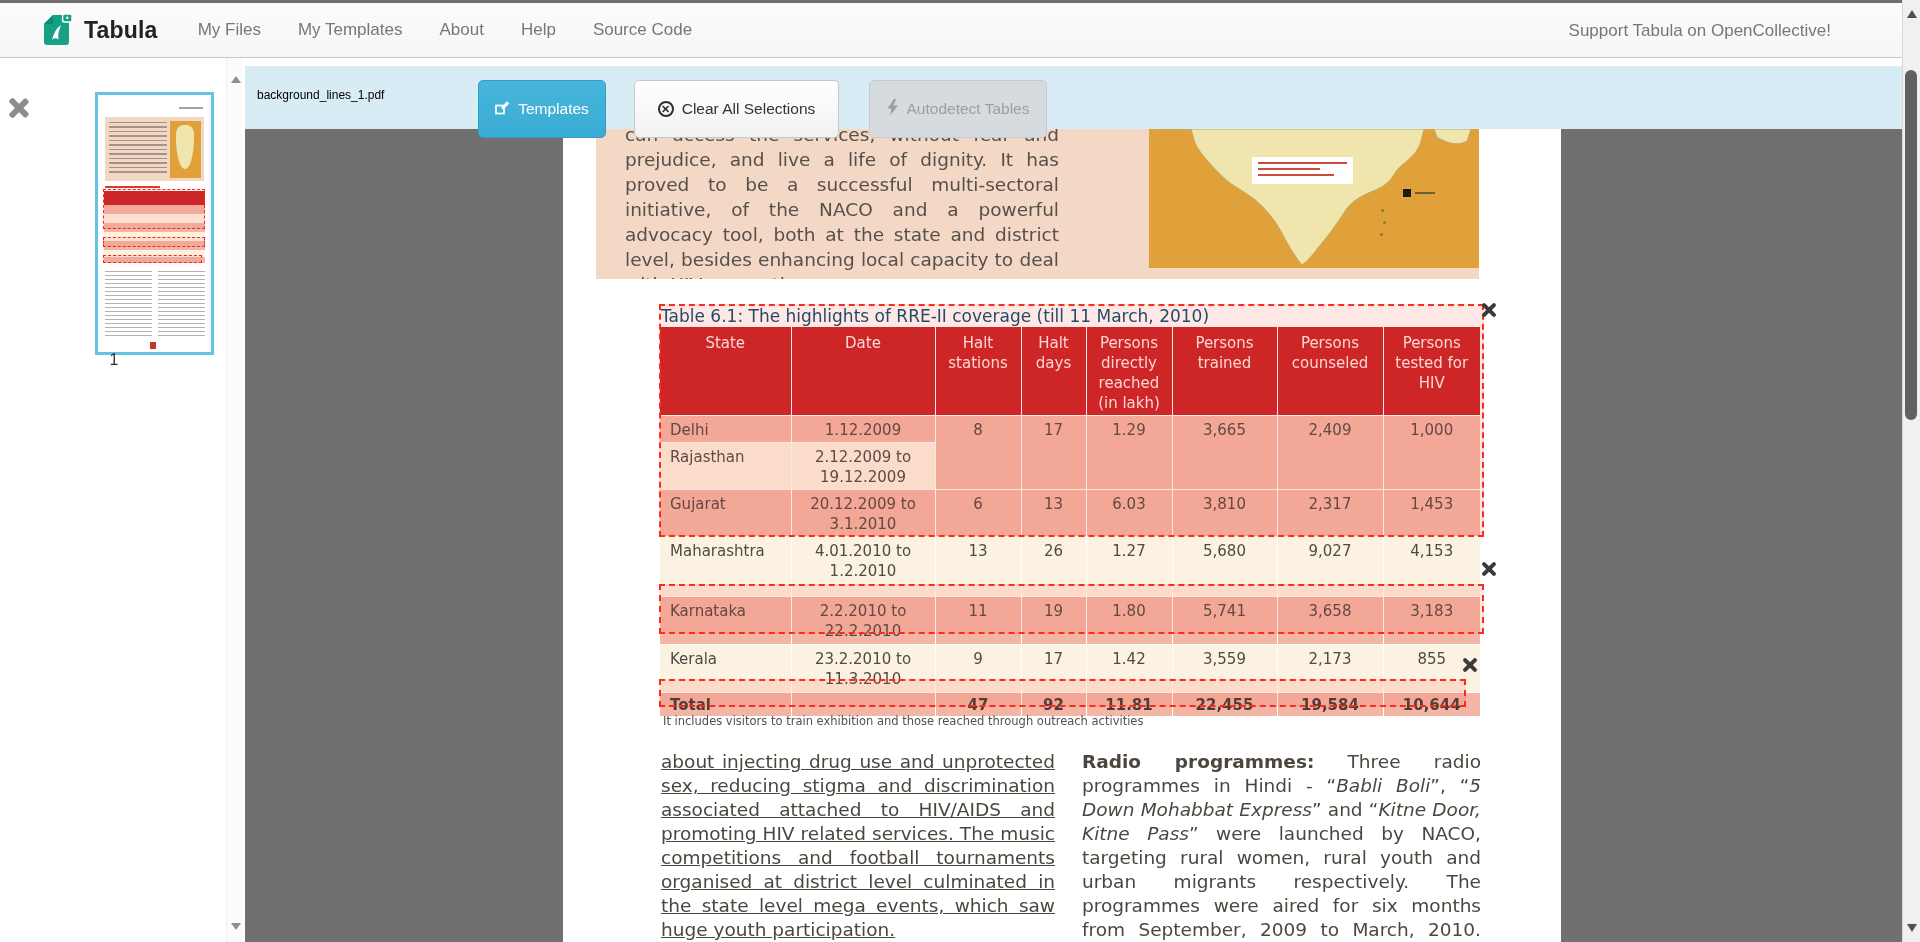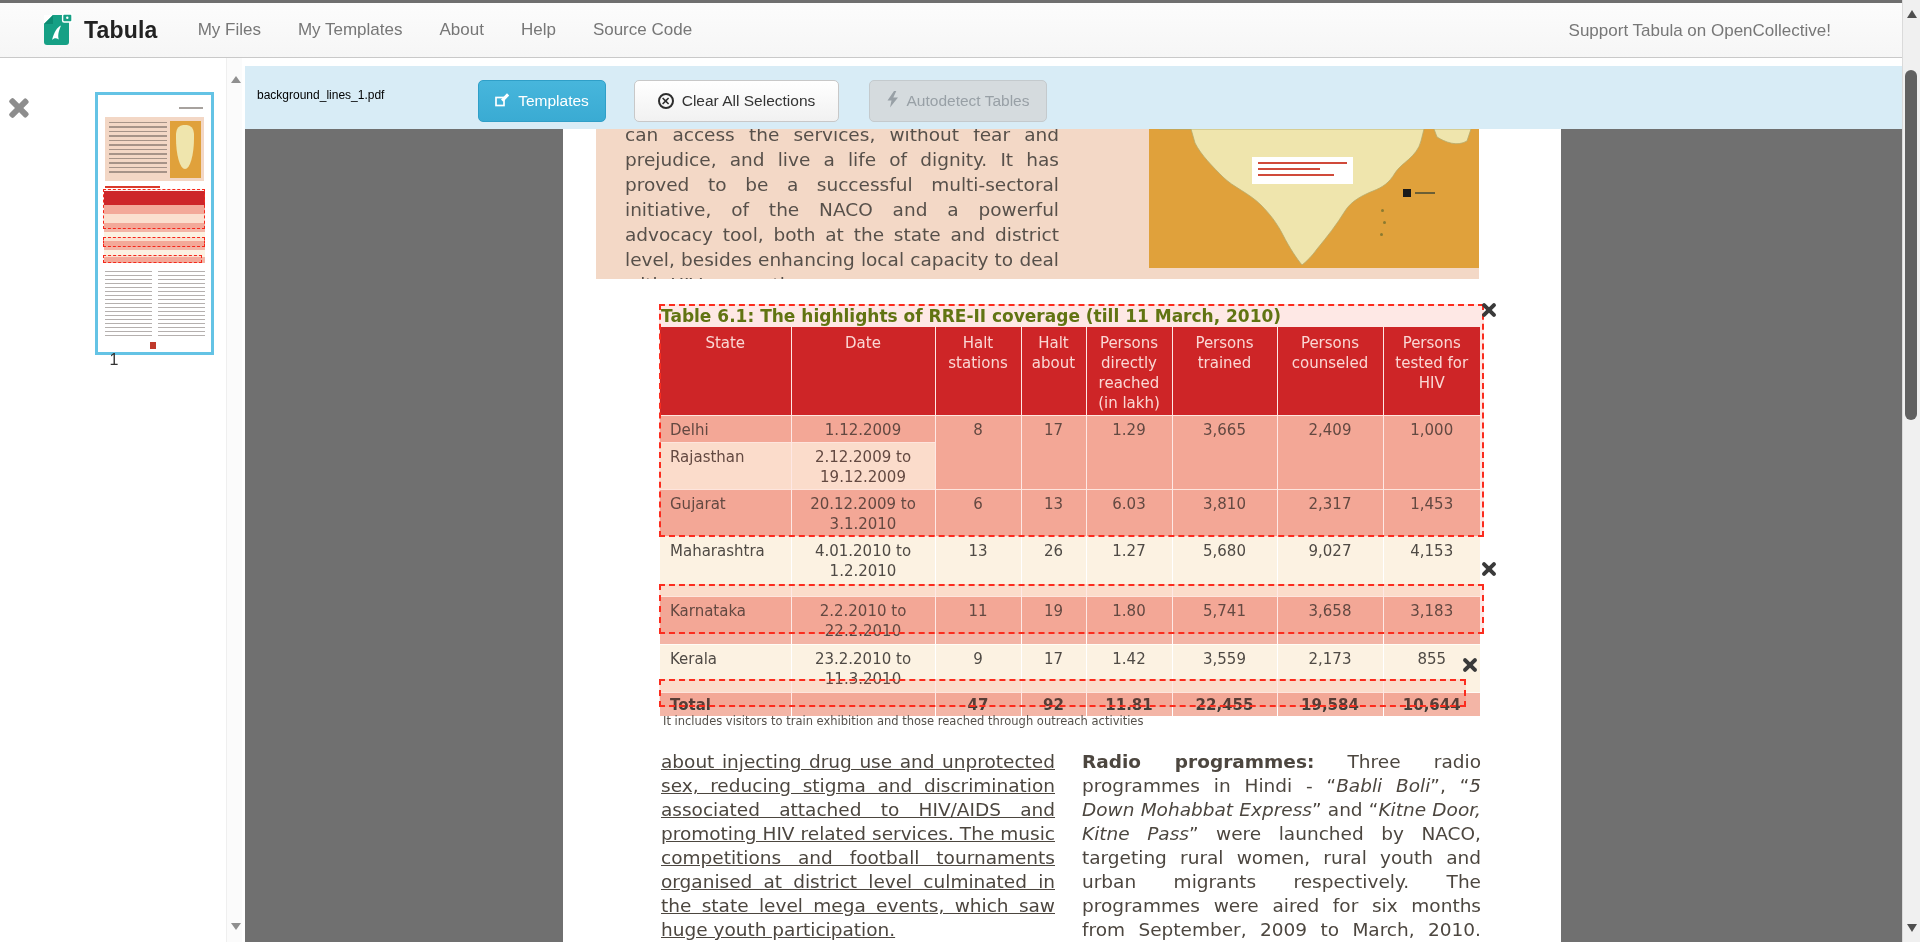--- a/index.html
+++ b/index.html
@@ -17,21 +17,21 @@
   .brand { display:flex; align-items:center; gap:10px; margin-left:44px; cursor:pointer; }
   .brand-name { font-size:23px; font-weight:700; color:#222; letter-spacing:0.2px; }
   .main-nav { display:flex; gap:37px; margin-left:40px; }
   .main-nav a { font-size:17px; color:#777; text-decoration:none; cursor:pointer; }
   .support-link { position:absolute; right:89px; top:18px; font-size:17px; color:#777; text-decoration:none; cursor:pointer; }
 
   
   .toolbar { position:absolute; left:245px; top:66px; width:1657px; height:63px;
              background:#d8ecf6; z-index:30; }
   .filename { position:absolute; left:12px; top:22px; font-size:12px; color:#000000; }
-  .btn { position:absolute; top:14px; height:42px; border-radius:5px; display:flex;
+  .btn { position:absolute; top:14px; height:58px; border-radius:5px; display:flex;
          align-items:center; justify-content:center; gap:8px; font-size:15.5px;
          cursor:pointer; border:1px solid transparent; font-family:"Liberation Sans",sans-serif; }
   .btn-templates { left:233px; width:128px; background:linear-gradient(#47b6dc,#3aabd3);
                    border-color:#2f9fc8; color:#fff; }
   .btn-clear { left:389px; width:205px; background:linear-gradient(#ffffff,#f1f1f1);
                border-color:#c8c8c8; color:#333; }
   .btn-autodetect { left:624px; width:178px; background:#d5dbde; border-color:#c4cacd;
                     color:#98a0a6; cursor:default; }
   .btn-export { left:1295px; width:316px; background:linear-gradient(#54ae54,#47a047);
                 border-color:#3f8f3f; color:#fff; font-weight:600; }
@@ -85,21 +85,21 @@
           color:#57504a; text-align:justify; }
   .map { position:absolute; right:0; top:0; width:330px; height:139px; background:#e0a13b; overflow:hidden; }
   .map-caption { position:absolute; left:103px; top:28px; width:101px; height:27px; background:#fff;
                  padding:5px 6px; }
   .map-caption i { display:block; height:2px; margin-bottom:4px; background:#d04a3a; }
   .map-legend { position:absolute; left:254px; top:60px; display:flex; align-items:center; gap:4px; }
   .map-legend b { width:8px; height:8px; background:#1b1b1b; }
   .map-legend i { width:20px; height:2px; background:#6b5f35; }
   .isl { position:absolute; width:3px; height:3px; background:#8a7a30; border-radius:50%; }
 
-  .tbl-title { position:absolute; left:98px; top:177px; font-size:17px; font-weight:700; color:#4d7c0f; }
+  .tbl-title { position:absolute; left:98px; top:177px; font-size:17px; font-weight:400; color:#0c4a6e; }
 
   table.pdftable { position:absolute; left:97px; top:198px; width:820px; border-collapse:collapse;
                    table-layout:fixed; font-size:15px; color:#4f4a45; }
   .pdftable th, .pdftable td { border-left:1px solid rgba(255,255,255,.55); vertical-align:top;
                    padding:4px 5px 1px 5px; text-align:center; line-height:20px; overflow:hidden; }
   .pdftable th:first-child, .pdftable td:first-child { border-left:none; }
   .pdftable thead tr { background:#c92227; height:88px; }
   .pdftable th { color:#fbecec; font-weight:500; padding-top:6px; }
   .pdftable tbody tr { border-top:1px solid rgba(255,252,245,.85); }
   .r-salmon { background:#f3b5a6; }
@@ -278,21 +278,21 @@
           <col style="width:86px">
             <col style="width:105px">
             <col style="width:106px">
             <col style="width:97px">
         </colgroup>
         <thead>
           <tr>
             <th>State</th>
             <th>Date</th>
             <th>Halt stations</th>
-            <th>Halt about</th>
+            <th>Halt days</th>
             <th>Persons directly reached (in lakh)</th>
             <th>Persons trained</th>
             <th>Persons counseled</th>
             <th>Persons tested for HIV</th>
           </tr>
         </thead>
         <tbody>
           <tr class="r-salmon h-delhi">
             <td class="c-state">Delhi</td>
             <td>1.12.2009</td>

